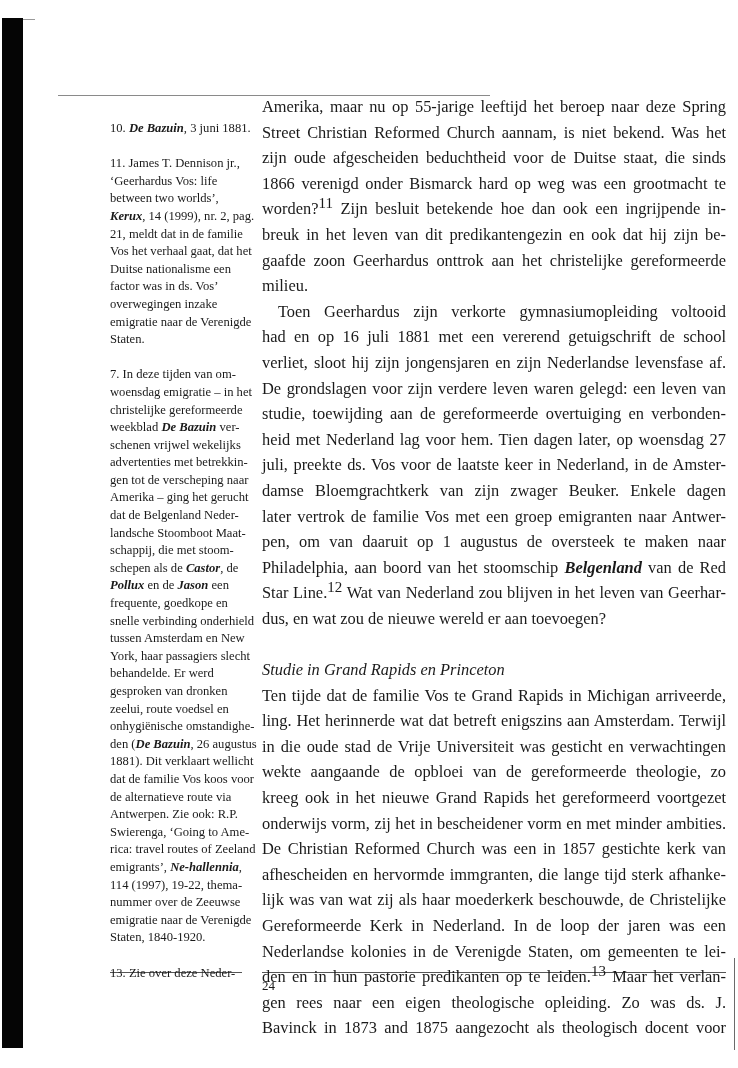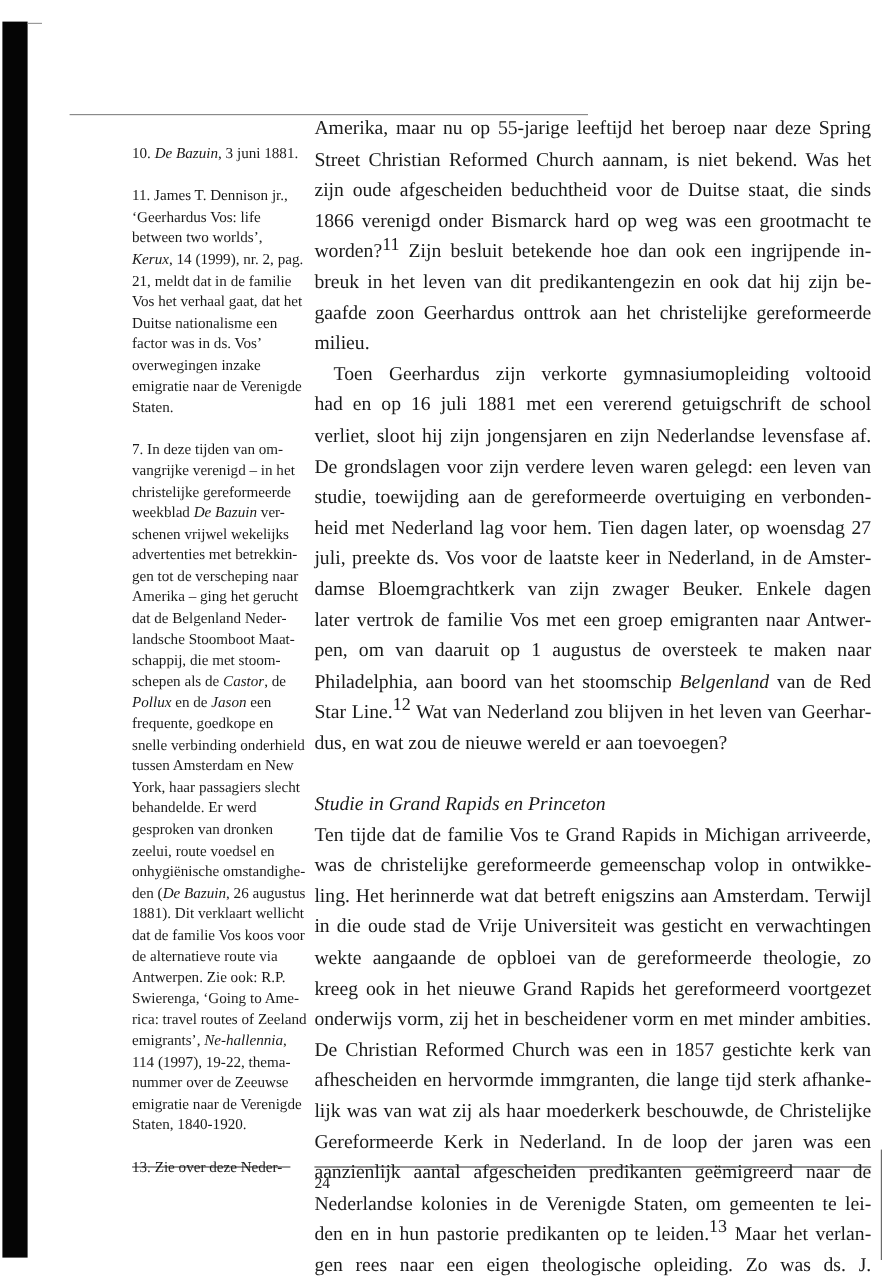--- a/index.html
+++ b/index.html
@@ -17,21 +17,21 @@
   .note { margin: 0 0 17.6px 0; }
   .note .ln { display: block; white-space: nowrap; }
 
   .main { position: absolute; left: 262px; top: 94px; width: 464px;
           font-size: 16.4px; line-height: 25.6px; }
   .main .ln { display: block; white-space: nowrap; text-align: justify; text-align-last: justify; }
   .main .ln.last { text-align-last: left; }
   .main .ln.indent { padding-left: 16px; }
   .main .heading { display: block; font-style: italic; margin-top: 25.6px; text-align-last: left; }
   sup { font-size: 15px; line-height: 0; vertical-align: 6px; }
-  i { font-style: italic; }
+  i { font-style: italic; font-weight: bold; }
 
   .page-number { position: absolute; left: 262px; top: 978px; font-size: 13px; }
 </style>
 </head>
 <body>
 
 <div class="spine"></div>
 <div class="spine-tick"></div>
 <div class="edge-right"></div>
 <div class="rule-top"></div>
@@ -50,21 +50,21 @@
       <span class="ln">21, meldt dat in de familie</span>
       <span class="ln">Vos het verhaal gaat, dat het</span>
       <span class="ln">Duitse nationalisme een</span>
       <span class="ln">factor was in ds. Vos’</span>
       <span class="ln">overwegingen inzake</span>
       <span class="ln">emigratie naar de Verenigde</span>
       <span class="ln">Staten.</span>
     </div>
     <div class="note">
       <span class="ln">7. In deze tijden van om-</span>
-      <span class="ln">vangrijke verenigd – in het</span>
+      <span class="ln">woensdag emigratie – in het</span>
       <span class="ln">christelijke gereformeerde</span>
       <span class="ln">weekblad <i>De Bazuin</i> ver-</span>
       <span class="ln">schenen vrijwel wekelijks</span>
       <span class="ln">advertenties met betrekkin-</span>
       <span class="ln">gen tot de verscheping naar</span>
       <span class="ln">Amerika – ging het gerucht</span>
       <span class="ln">dat de Belgenland Neder-</span>
       <span class="ln">landsche Stoomboot Maat-</span>
       <span class="ln">schappij, die met stoom-</span>
       <span class="ln">schepen als de <i>Castor</i>, de</span>
@@ -117,31 +117,29 @@
       <span class="ln">damse Bloemgrachtkerk van zijn zwager Beuker. Enkele dagen</span>
       <span class="ln">later vertrok de familie Vos met een groep emigranten naar Antwer-</span>
       <span class="ln">pen, om van daaruit op 1 augustus de oversteek te maken naar</span>
       <span class="ln">Philadelphia, aan boord van het stoomschip <i>Belgenland</i> van de Red</span>
       <span class="ln">Star Line.<sup>12</sup> Wat van Nederland zou blijven in het leven van Geerhar-</span>
       <span class="ln last">dus, en wat zou de nieuwe wereld er aan toevoegen?</span>
     </div>
     <span class="heading">Studie in Grand Rapids en Princeton</span>
     <div>
       <span class="ln">Ten tijde dat de familie Vos te Grand Rapids in Michigan arriveerde,</span>
-      <span class="ln">was de christelijke gereformeerde gemeenschap volop in ontwikke-</span>
       <span class="ln">ling. Het herinnerde wat dat betreft enigszins aan Amsterdam. Terwijl</span>
       <span class="ln">in die oude stad de Vrije Universiteit was gesticht en verwachtingen</span>
       <span class="ln">wekte aangaande de opbloei van de gereformeerde theologie, zo</span>
       <span class="ln">kreeg ook in het nieuwe Grand Rapids het gereformeerd voortgezet</span>
       <span class="ln">onderwijs vorm, zij het in bescheidener vorm en met minder ambities.</span>
       <span class="ln">De Christian Reformed Church was een in 1857 gestichte kerk van</span>
       <span class="ln">afhescheiden en hervormde immgranten, die lange tijd sterk afhanke-</span>
       <span class="ln">lijk was van wat zij als haar moederkerk beschouwde, de Christelijke</span>
       <span class="ln">Gereformeerde Kerk in Nederland. In de loop der jaren was een</span>
-      <span class="ln">aanzienlijk aantal afgescheiden predikanten geëmigreerd naar de</span>
       <span class="ln">Nederlandse kolonies in de Verenigde Staten, om gemeenten te lei-</span>
       <span class="ln">den en in hun pastorie predikanten op te leiden.<sup>13</sup> Maar het verlan-</span>
       <span class="ln">gen rees naar een eigen theologische opleiding. Zo was ds. J.</span>
       <span class="ln">Bavinck in 1873 and 1875 aangezocht als theologisch docent voor</span>
     </div>
   </main>
 
 <div class="page-number">24</div>
 
 </body></html>

